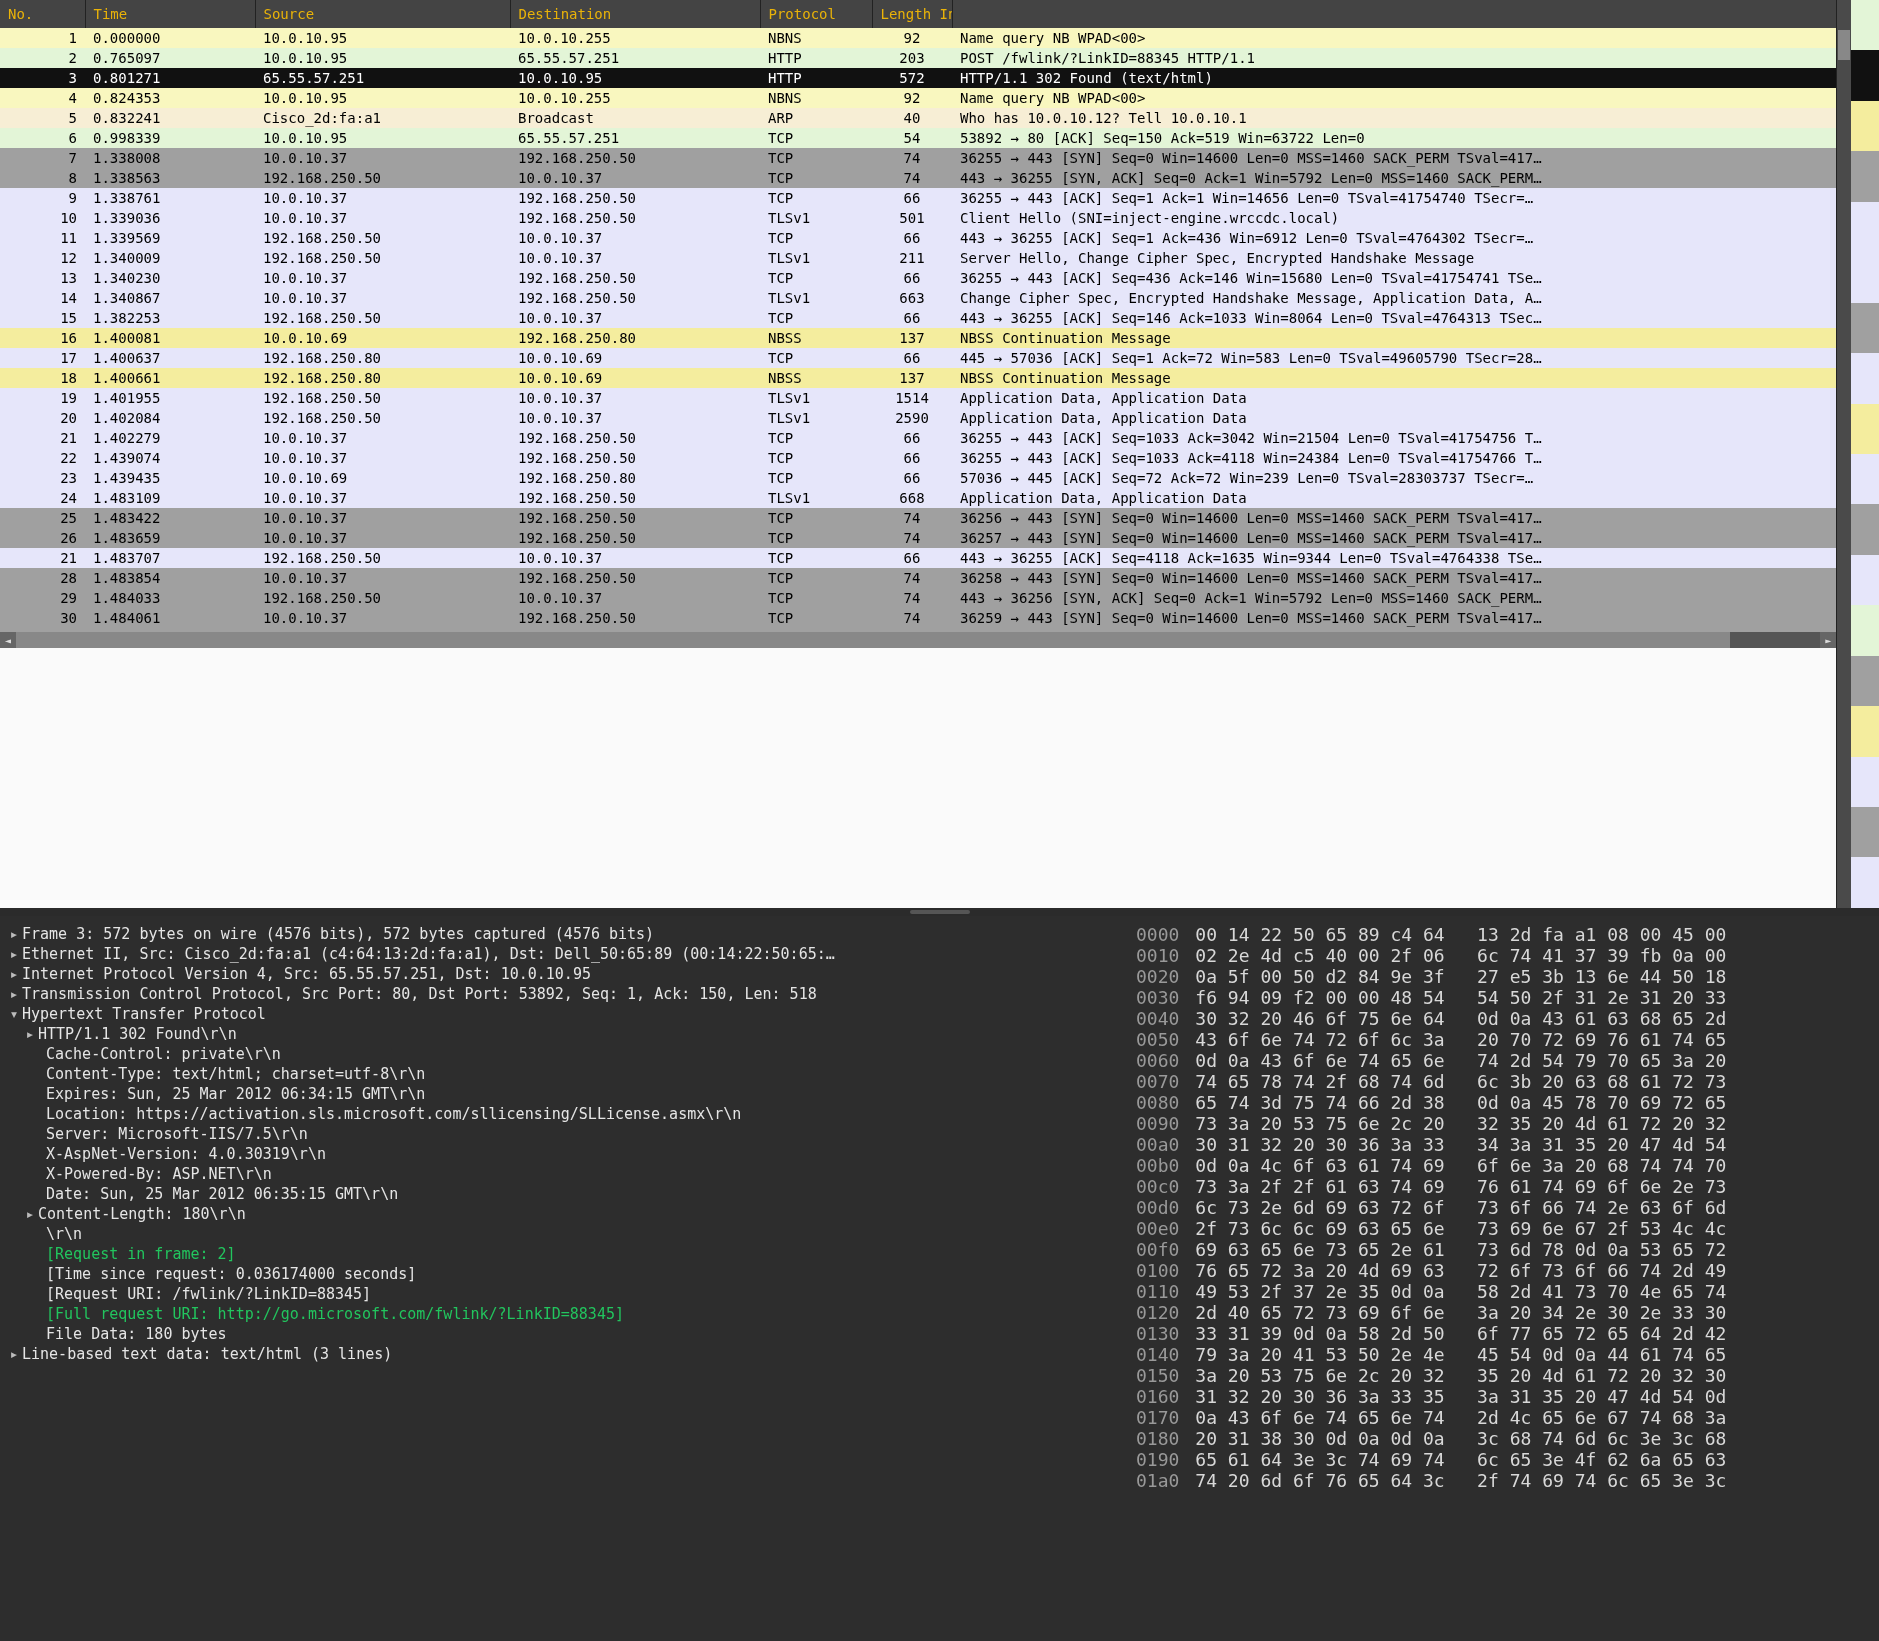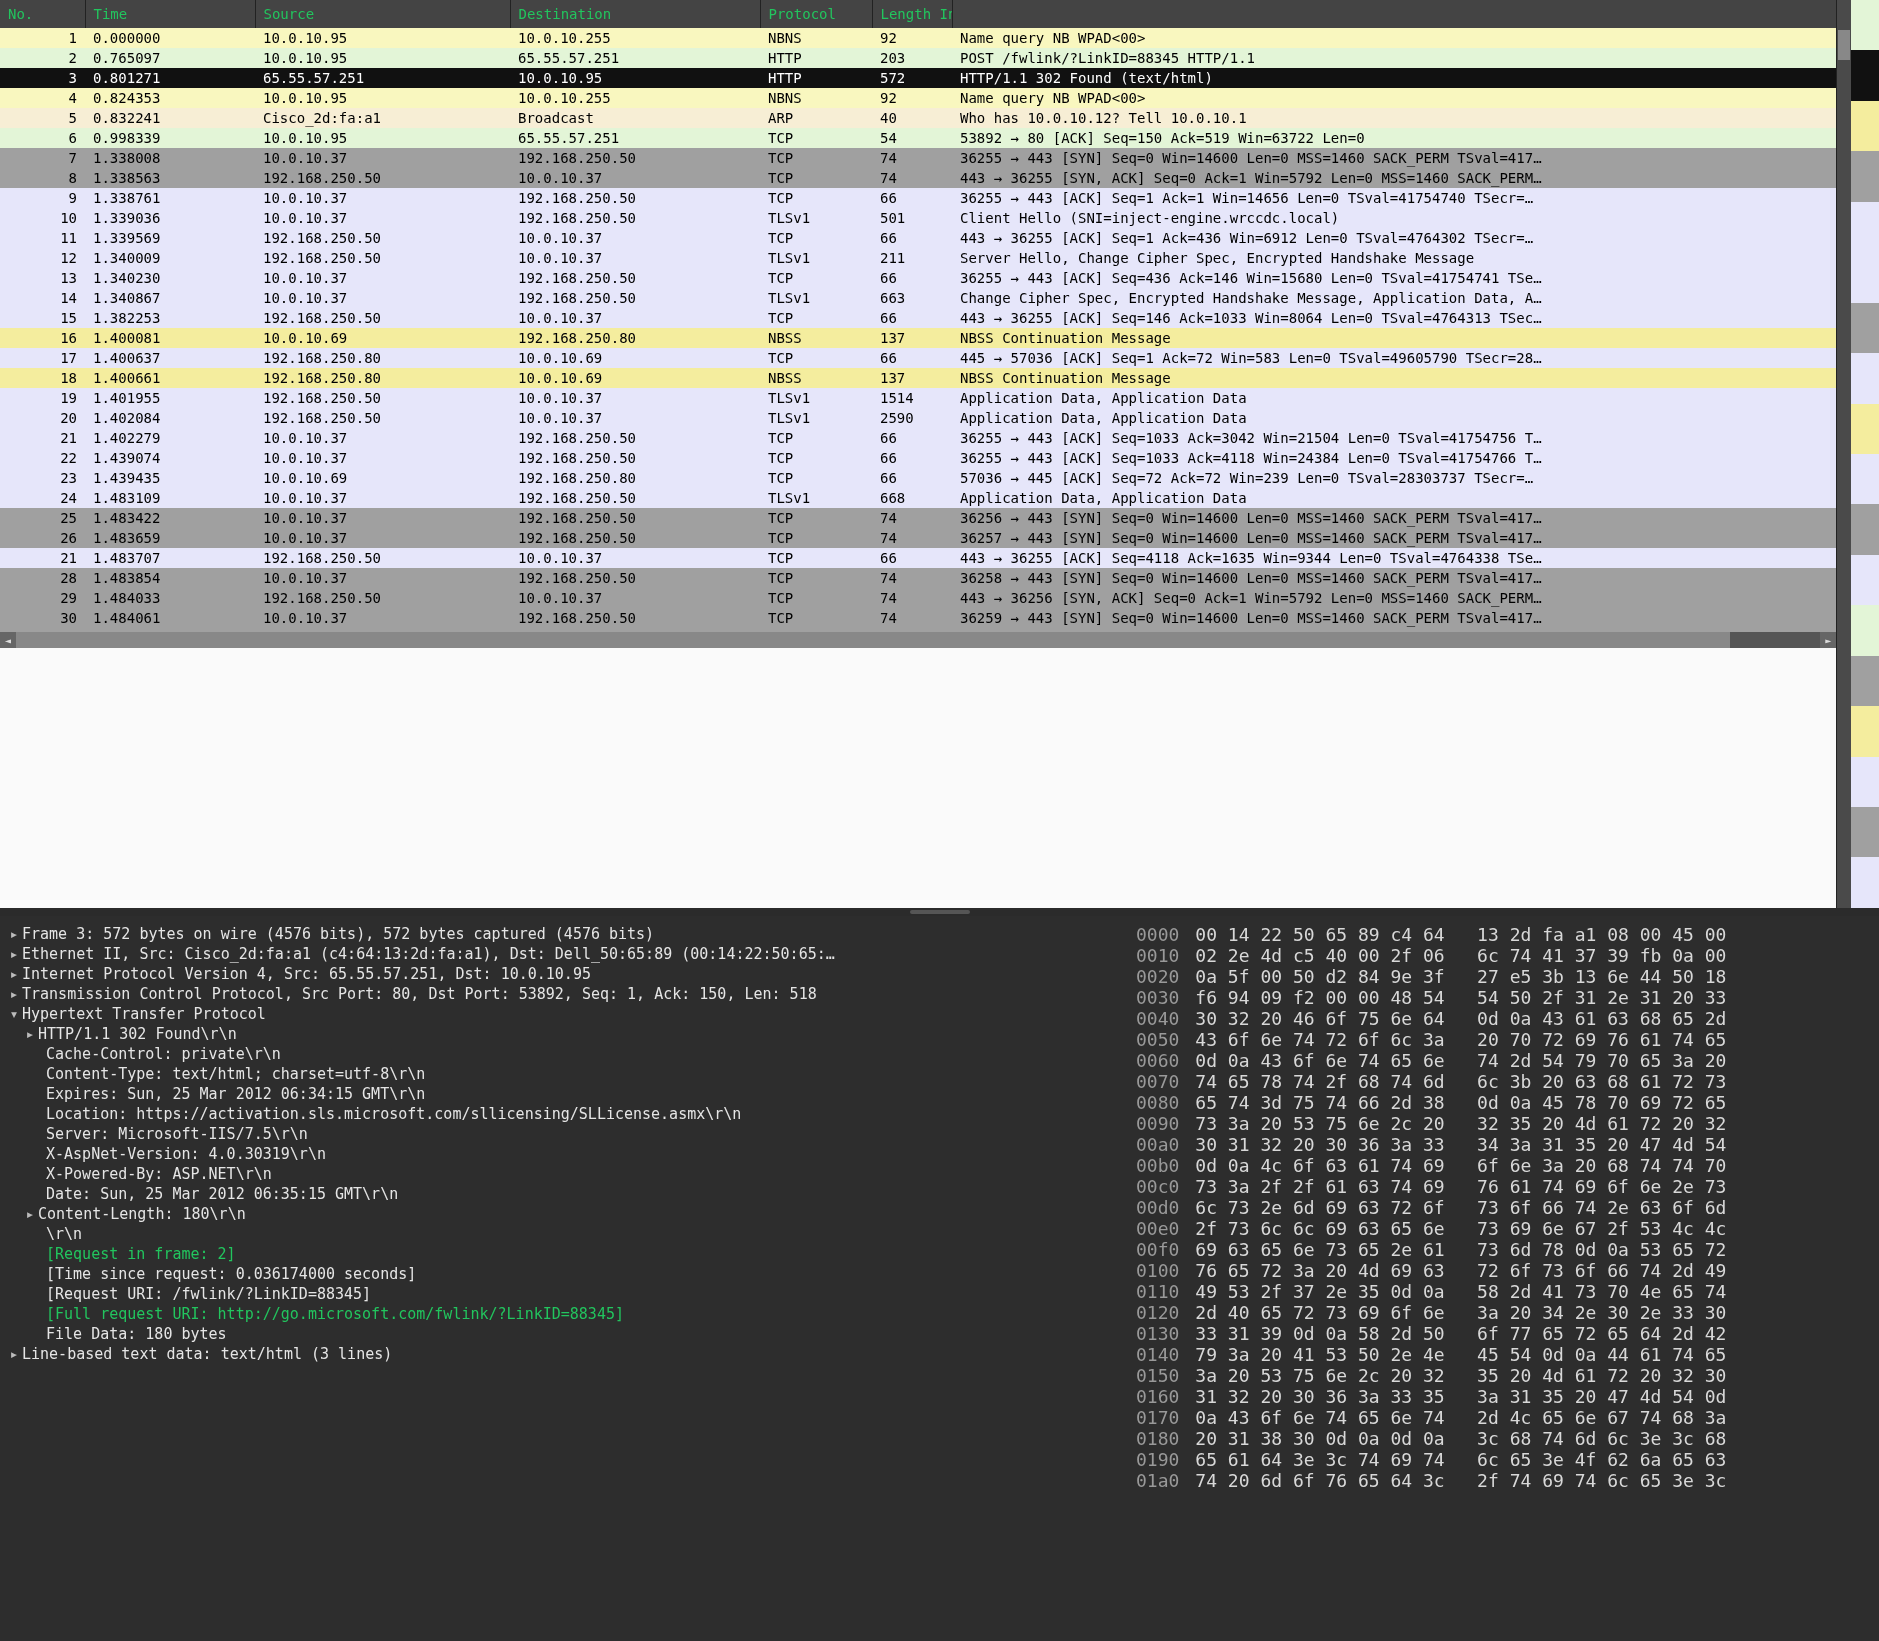--- a/index.html
+++ b/index.html
@@ -40,21 +40,21 @@
   }
   table.plist th, table.plist td {
     padding: 2px 8px;
     white-space: nowrap;
     overflow: hidden;
     text-overflow: clip;
     font-family: "DejaVu Sans Mono", Consolas, monospace;
   }
   table.plist th {
     background: #444;
-    color: #22c55e;
+    color: #eab308;
     text-align: left;
     font-weight: normal;
     border-right: 1px solid #222;
     height: 24px;
   }
   tr.row-green      { background: #e3f5d7; }
   tr.row-yellow     { background: #f9f7bf; }
   tr.row-orange     { background: #f7eed5; }
   tr.row-selected   { background: #111; color: #fff; }
   tr.row-gray       { background: #a0a0a0; }
@@ -64,21 +64,21 @@
 
   col.c-no { width: 85px; }
   col.c-time { width: 170px; }
   col.c-src { width: 255px; }
   col.c-dst { width: 250px; }
   col.c-proto { width: 112px; }
   col.c-len { width: 80px; }
   col.c-info { width: 890px; }
 
   td.num, th.num { text-align: right; padding-right: 16px; }
-  td.len { text-align: left; }
+  td.len { text-align: center; }
 
   .pl-scrollbar {
     width: 14px;
     background: #4a4a4a;
     display: flex;
     flex-direction: column;
     border-left:1px solid #222;
   }
   .pl-scrollthumb {
     background: #888;

